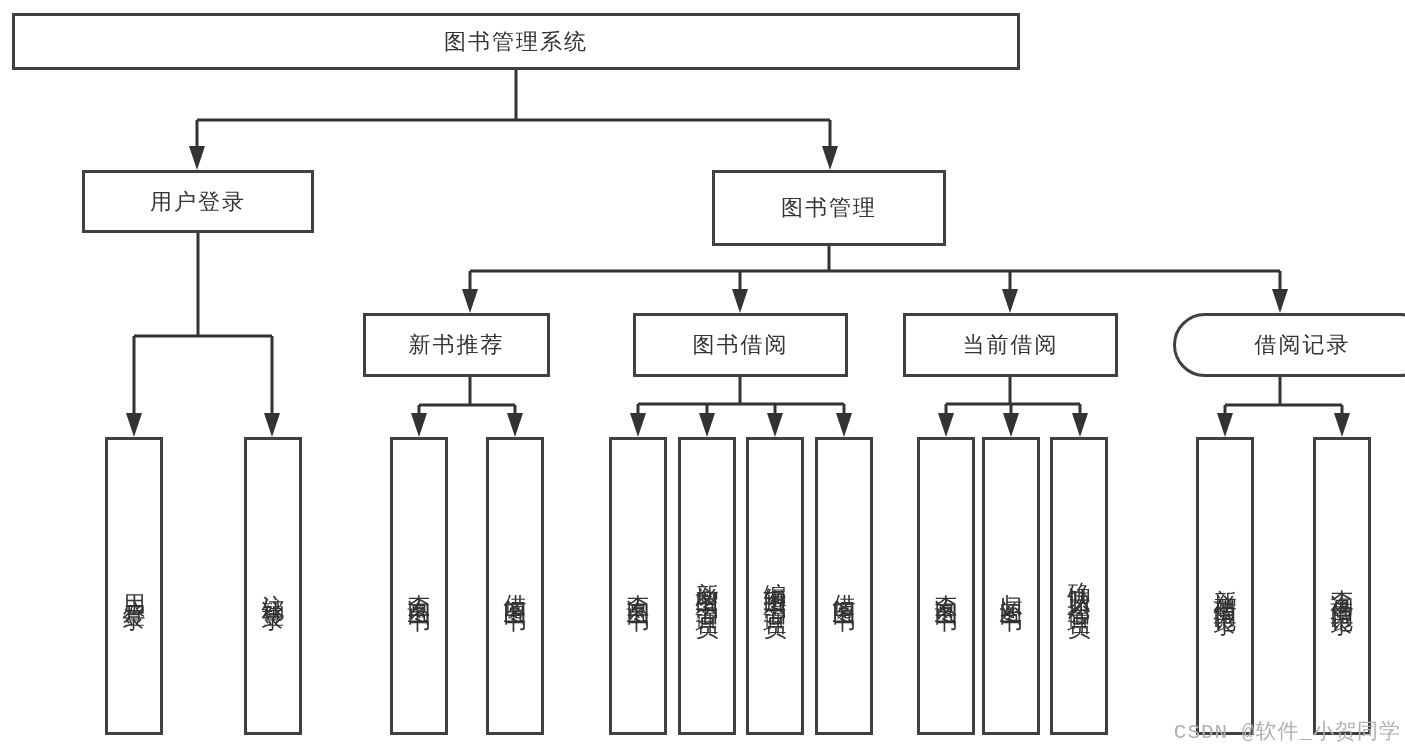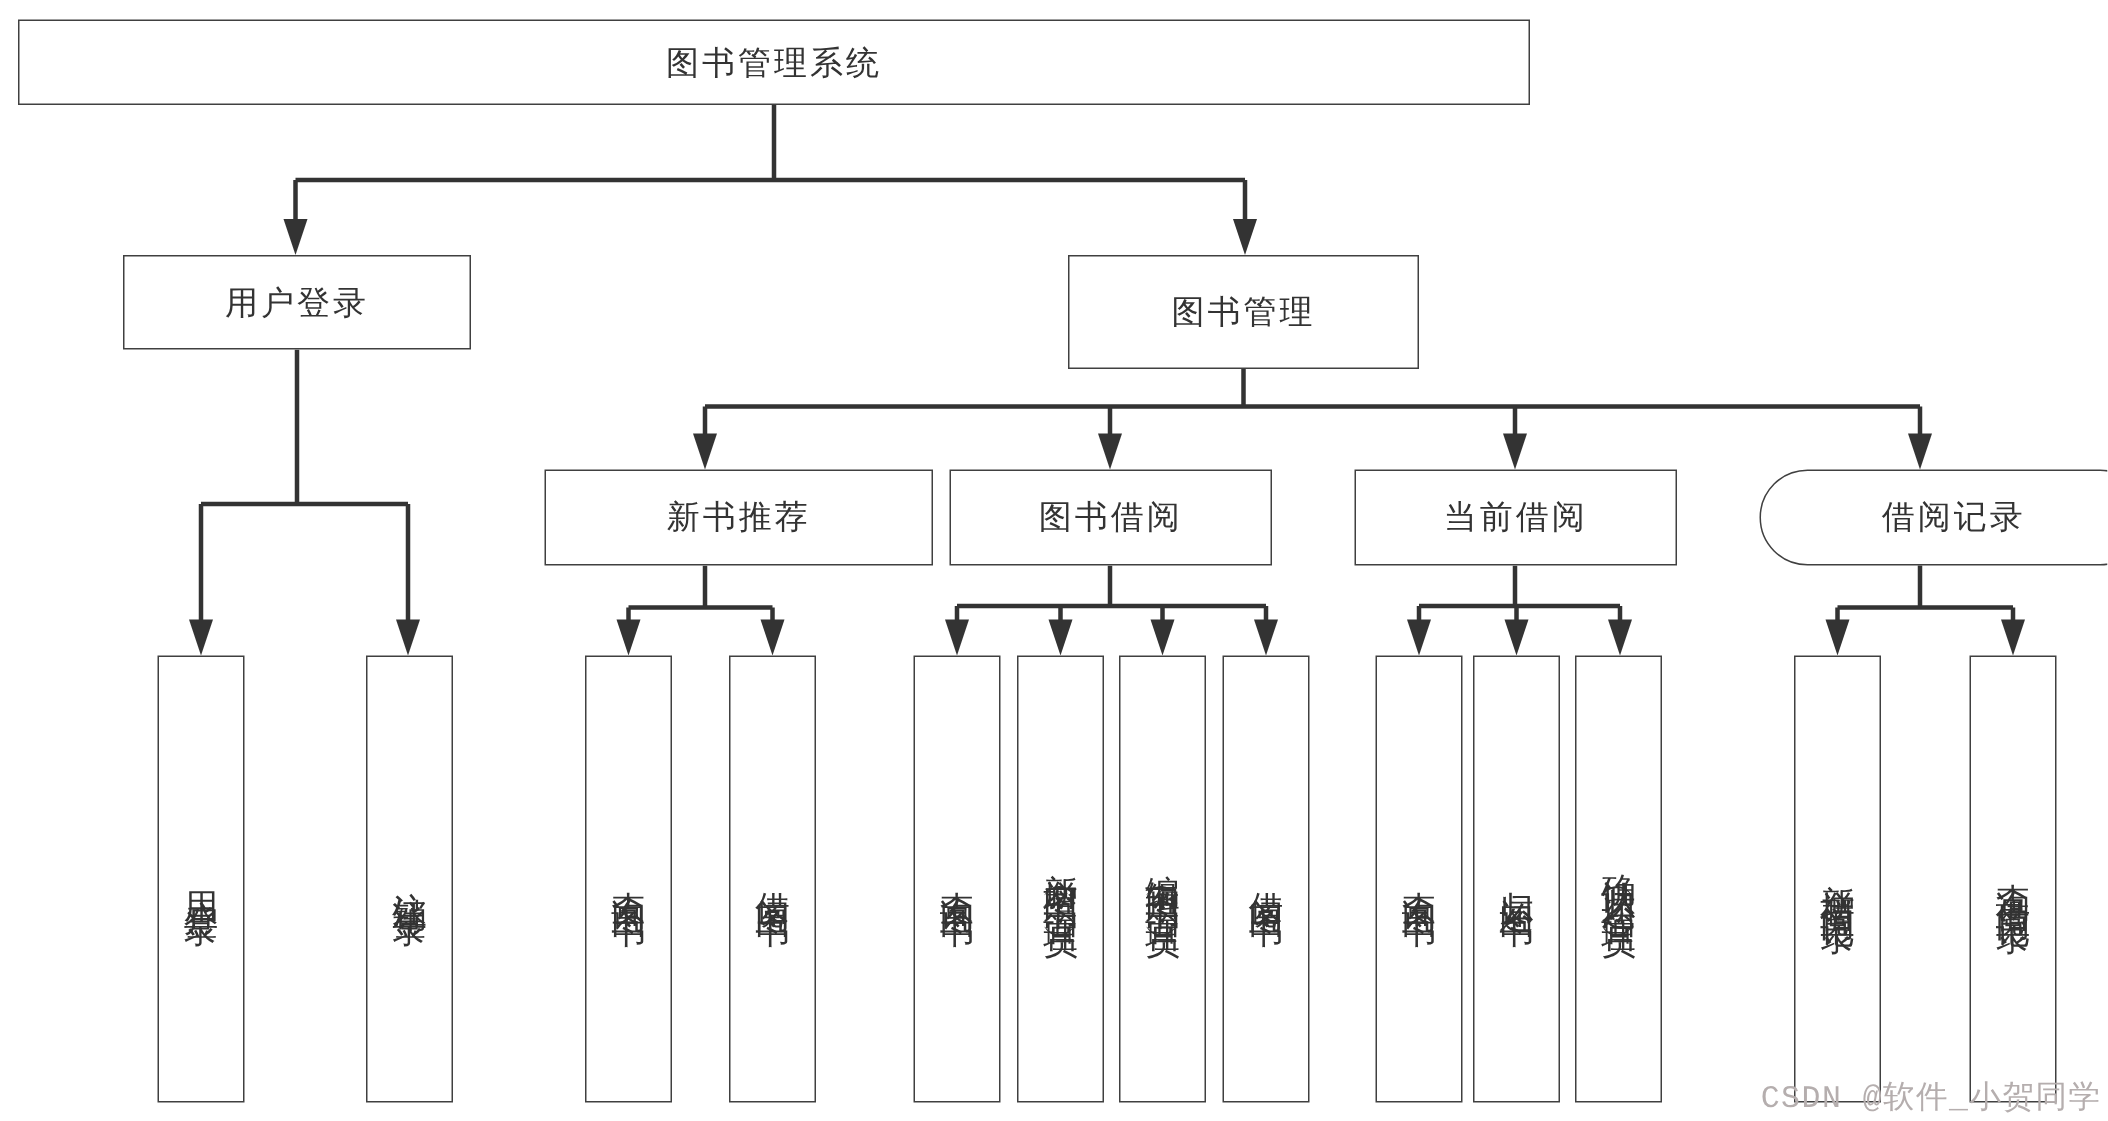--- a/index.html
+++ b/index.html
@@ -20,21 +20,21 @@
     position: absolute;
     left: 0;
     top: 0;
     width: 1405px;
     height: 747px;
     pointer-events: none;
   }
   .node {
     position: absolute;
     box-sizing: border-box;
-    border: 1px solid #404040;
+    border: 3px solid #404040;
     background: #ffffff;
     display: flex;
     align-items: center;
     justify-content: center;
     text-align: center;
   }
   .node.h-label span {
     font-size: 22px;
     letter-spacing: 2px;
     white-space: nowrap;
@@ -113,21 +113,21 @@
     <span>图书管理系统</span>
   </div>
 
   <div class="node h-label" style="left:82px; top:170px; width:232px; height:63px;">
     <span>用户登录</span>
   </div>
   <div class="node h-label" style="left:712px; top:170px; width:234px; height:76px;">
     <span>图书管理</span>
   </div>
 
-  <div class="node h-label" style="left:363px; top:313px; width:259px; height:64px;">
+  <div class="node h-label" style="left:363px; top:313px; width:187px; height:64px;">
     <span>新书推荐</span>
   </div>
   <div class="node h-label" style="left:633px; top:313px; width:215px; height:64px;">
     <span>图书借阅</span>
   </div>
   <div class="node h-label" style="left:903px; top:313px; width:215px; height:64px;">
     <span>当前借阅</span>
   </div>
   <div class="node h-label" style="left:1173px; top:313px; width:259px; height:64px;border-radius:32px;">
     <span>借阅记录</span>

